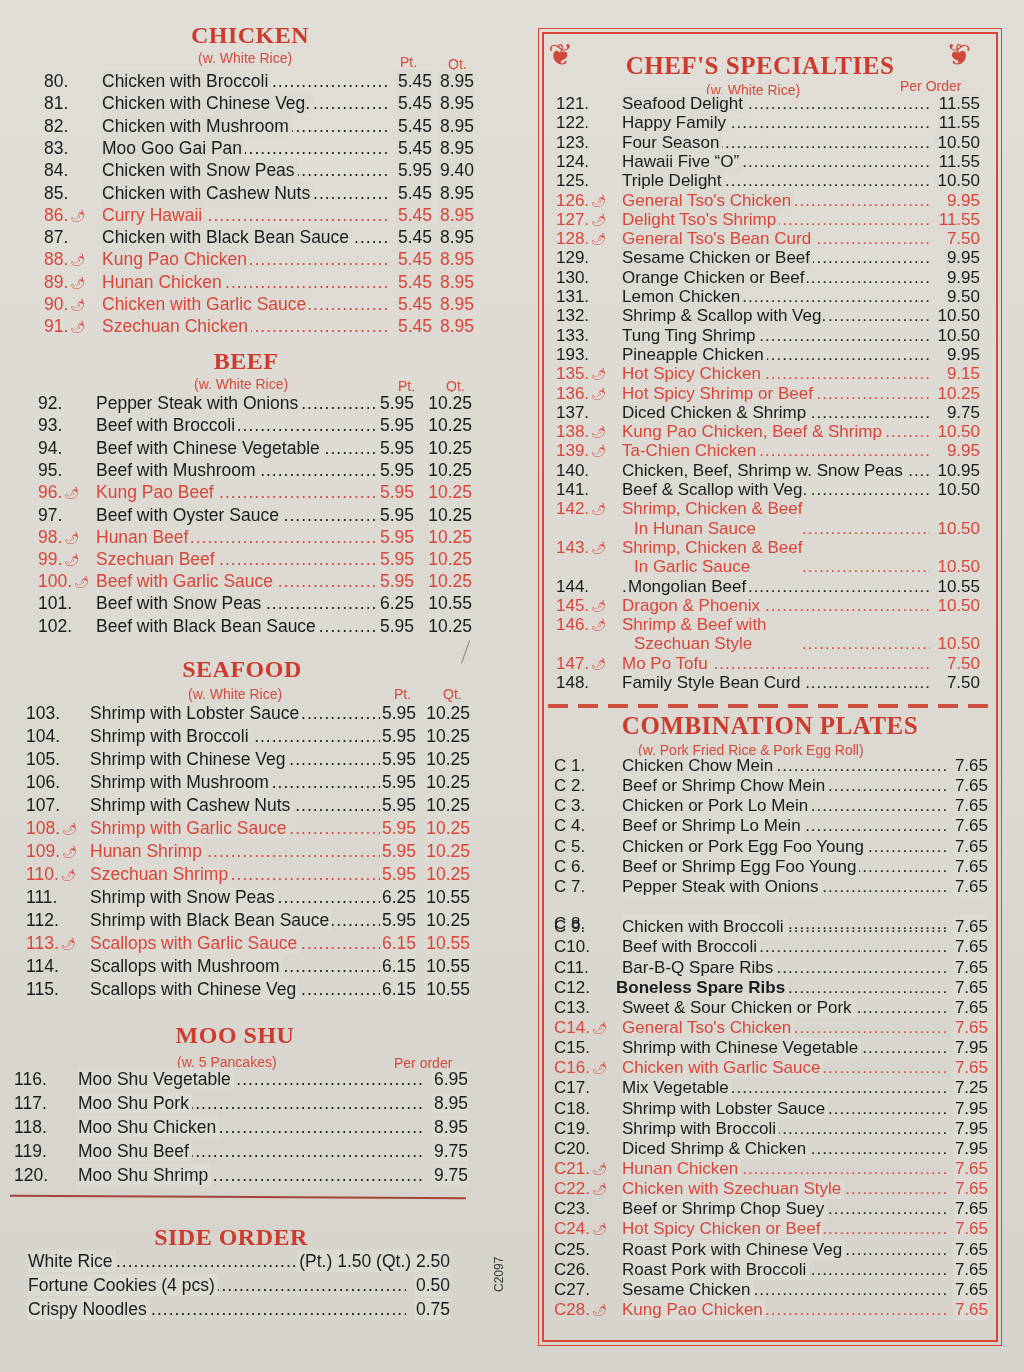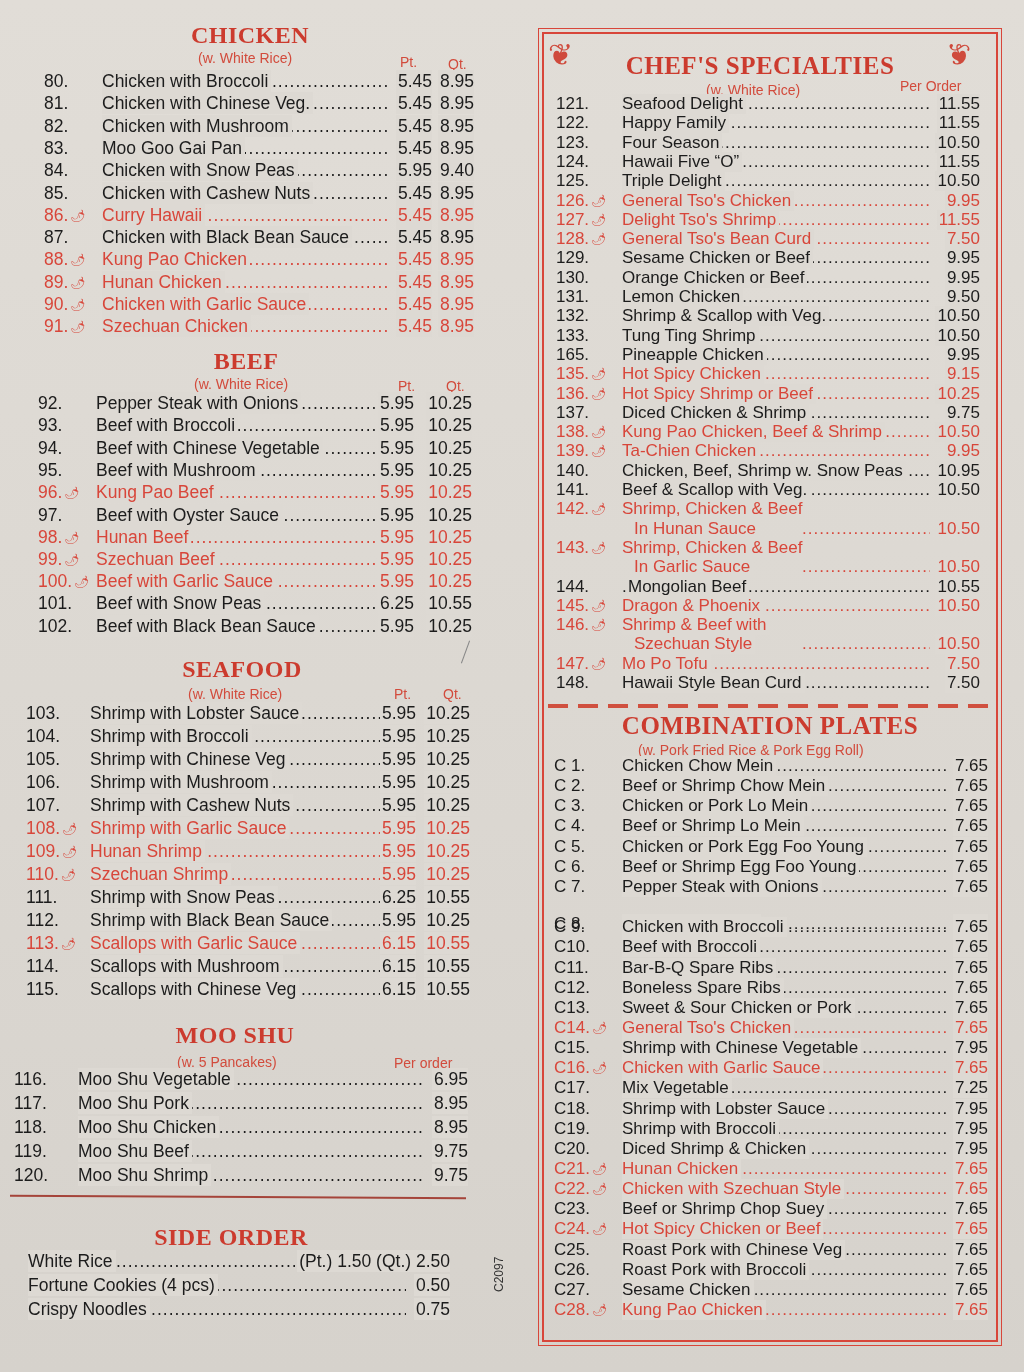--- a/index.html
+++ b/index.html
@@ -439,21 +439,21 @@
       <span class="dots" style="left:66px;right:50px;top:0px;text-align:right;">........................................................................................................................</span>
       <span class="p1" style="right:0;top:0px;">10.50</span>
     </div>
     <div class="row" style="left: 556px; top: 325.6px; width: 424px; font-size: 17px; line-height: 20px; height: 20px;">
       <span class="num">133.</span>
       <span class="name" style="left:66px;">Tung Ting Shrimp</span>
       <span class="dots" style="left:66px;right:50px;top:0px;text-align:right;">........................................................................................................................</span>
       <span class="p1" style="right:0;top:0px;">10.50</span>
     </div>
     <div class="row" style="left: 556px; top: 344.9px; width: 424px; font-size: 17px; line-height: 20px; height: 20px;">
-      <span class="num">165.</span>
+      <span class="num">193.</span>
       <span class="name" style="left:66px;">Pineapple Chicken</span>
       <span class="dots" style="left:66px;right:50px;top:0px;text-align:right;">........................................................................................................................</span>
       <span class="p1" style="right:0;top:0px;">9.95</span>
     </div>
     <div class="row spicy" style="left: 556px; top: 364.2px; width: 424px; font-size: 17px; line-height: 20px; height: 20px;">
       <span class="num">135.<span class="pepper">🌶</span></span>
       <span class="name" style="left:66px;">Hot Spicy Chicken</span>
       <span class="dots" style="left:66px;right:50px;top:0px;text-align:right;">........................................................................................................................</span>
       <span class="p1" style="right:0;top:0px;">9.15</span>
     </div>
@@ -527,21 +527,21 @@
       <span class="p1" style="right:0;top:19.3px;">10.50</span>
     </div>
     <div class="row spicy" style="left: 556px; top: 653.7px; width: 424px; font-size: 17px; line-height: 20px; height: 20px;">
       <span class="num">147.<span class="pepper">🌶</span></span>
       <span class="name" style="left:66px;">Mo Po Tofu</span>
       <span class="dots" style="left:66px;right:50px;top:0px;text-align:right;">........................................................................................................................</span>
       <span class="p1" style="right:0;top:0px;">7.50</span>
     </div>
     <div class="row" style="left: 556px; top: 673px; width: 424px; font-size: 17px; line-height: 20px; height: 20px;">
       <span class="num">148.</span>
-      <span class="name" style="left:66px;">Hawaii Style Bean Curd</span>
+      <span class="name" style="left:66px;">Family Style Bean Curd</span>
       <span class="dots" style="left:66px;right:50px;top:0px;text-align:right;">........................................................................................................................</span>
       <span class="p1" style="right:0;top:0px;">7.50</span>
     </div>
   </div>
 
 <div class="dash-line"></div>
 
 <div class="title" style="position:absolute;left:590px;top:712px;width:360px;font-size:25px;">COMBINATION PLATES</div>
 <div class="hdr" style="left:638px;top:742px;">(w. Pork Fried Rice &amp; Pork Egg Roll)</div>
 <div id="combo-list">
@@ -606,21 +606,21 @@
       <span class="p1" style="right:0;top:0px;">7.65</span>
     </div>
     <div class="row" style="left: 554px; top: 957.5px; width: 434px; font-size: 17px; line-height: 20px; height: 20px;">
       <span class="num">C11.</span>
       <span class="name" style="left:68px;">Bar-B-Q Spare Ribs</span>
       <span class="dots" style="left:68px;right:40px;top:0px;text-align:right;">........................................................................................................................</span>
       <span class="p1" style="right:0;top:0px;">7.65</span>
     </div>
     <div class="row" style="left: 554px; top: 977.65px; width: 434px; font-size: 17px; line-height: 20px; height: 20px;">
       <span class="num">C12.</span>
-      <span class="name" style="left:68px;">Boneless Spare Ribs</span>
+      <span class="name" style="left:62px;font-weight:bold;">Boneless Spare Ribs</span>
       <span class="dots" style="left:68px;right:40px;top:0px;text-align:right;">........................................................................................................................</span>
       <span class="p1" style="right:0;top:0px;">7.65</span>
     </div>
     <div class="row" style="left: 554px; top: 997.8px; width: 434px; font-size: 17px; line-height: 20px; height: 20px;">
       <span class="num">C13.</span>
       <span class="name" style="left:68px;">Sweet &amp; Sour Chicken or Pork</span>
       <span class="dots" style="left:68px;right:40px;top:0px;text-align:right;">........................................................................................................................</span>
       <span class="p1" style="right:0;top:0px;">7.65</span>
     </div>
     <div class="row spicy" style="left: 554px; top: 1017.95px; width: 434px; font-size: 17px; line-height: 20px; height: 20px;">

